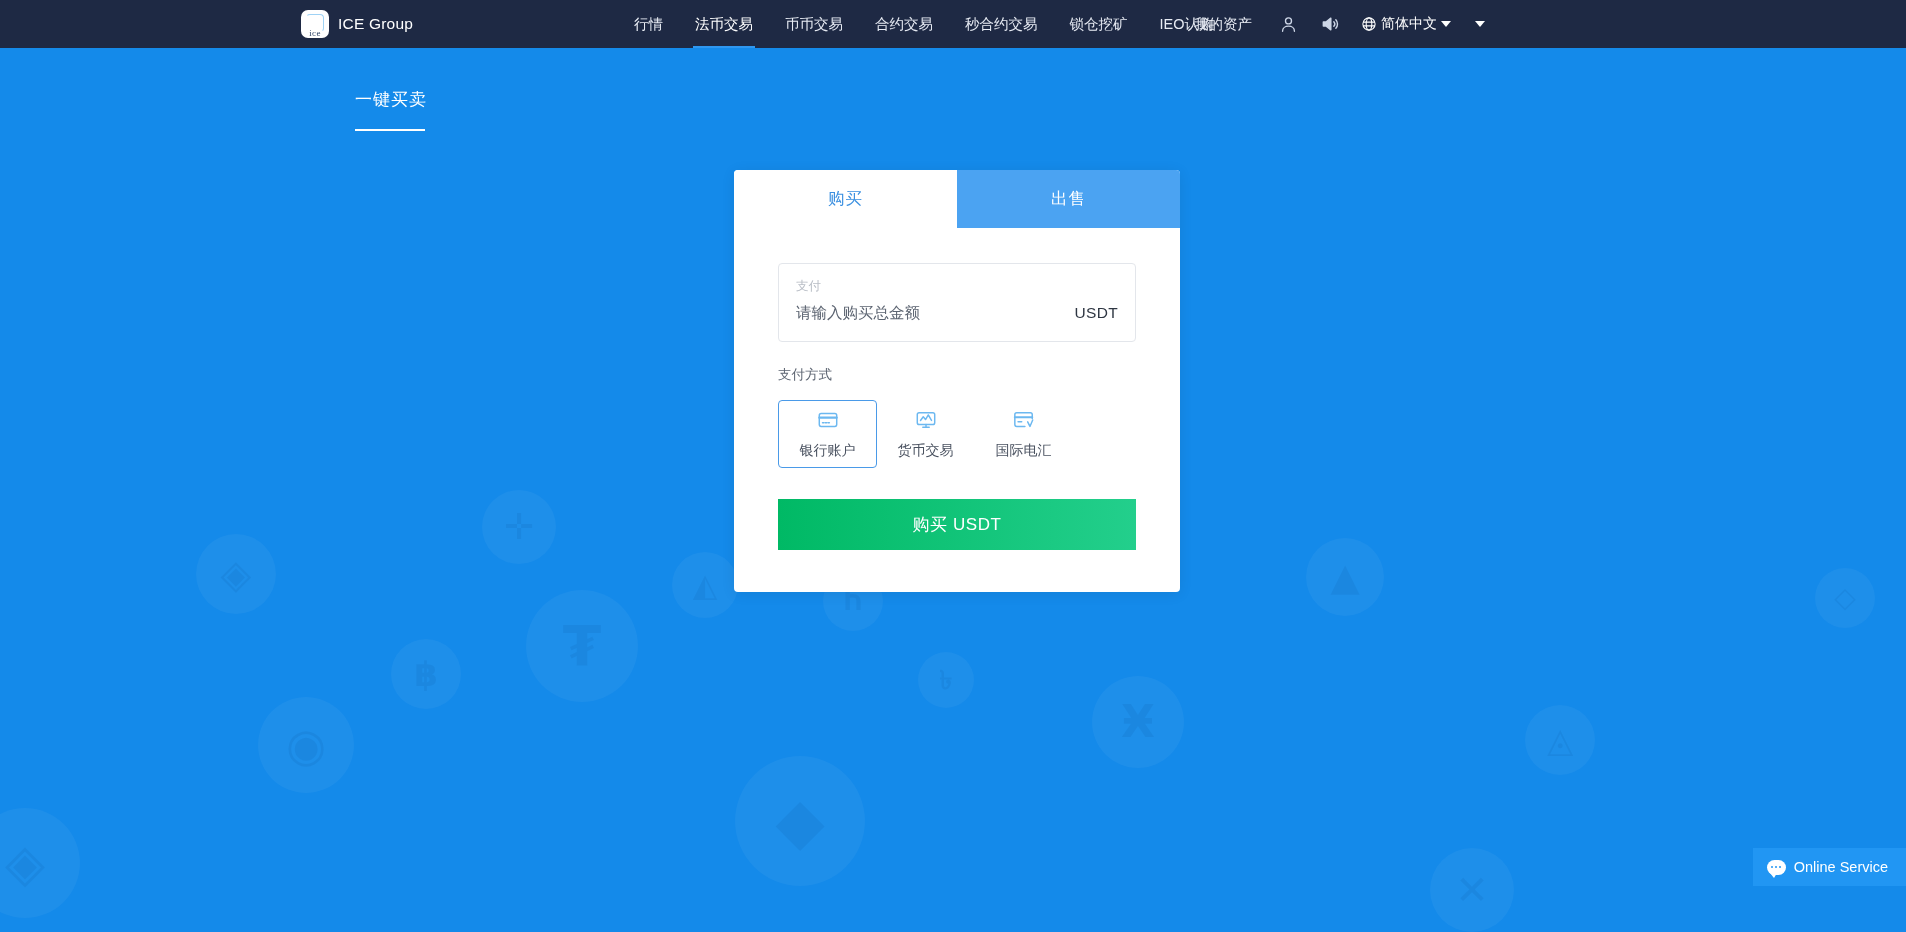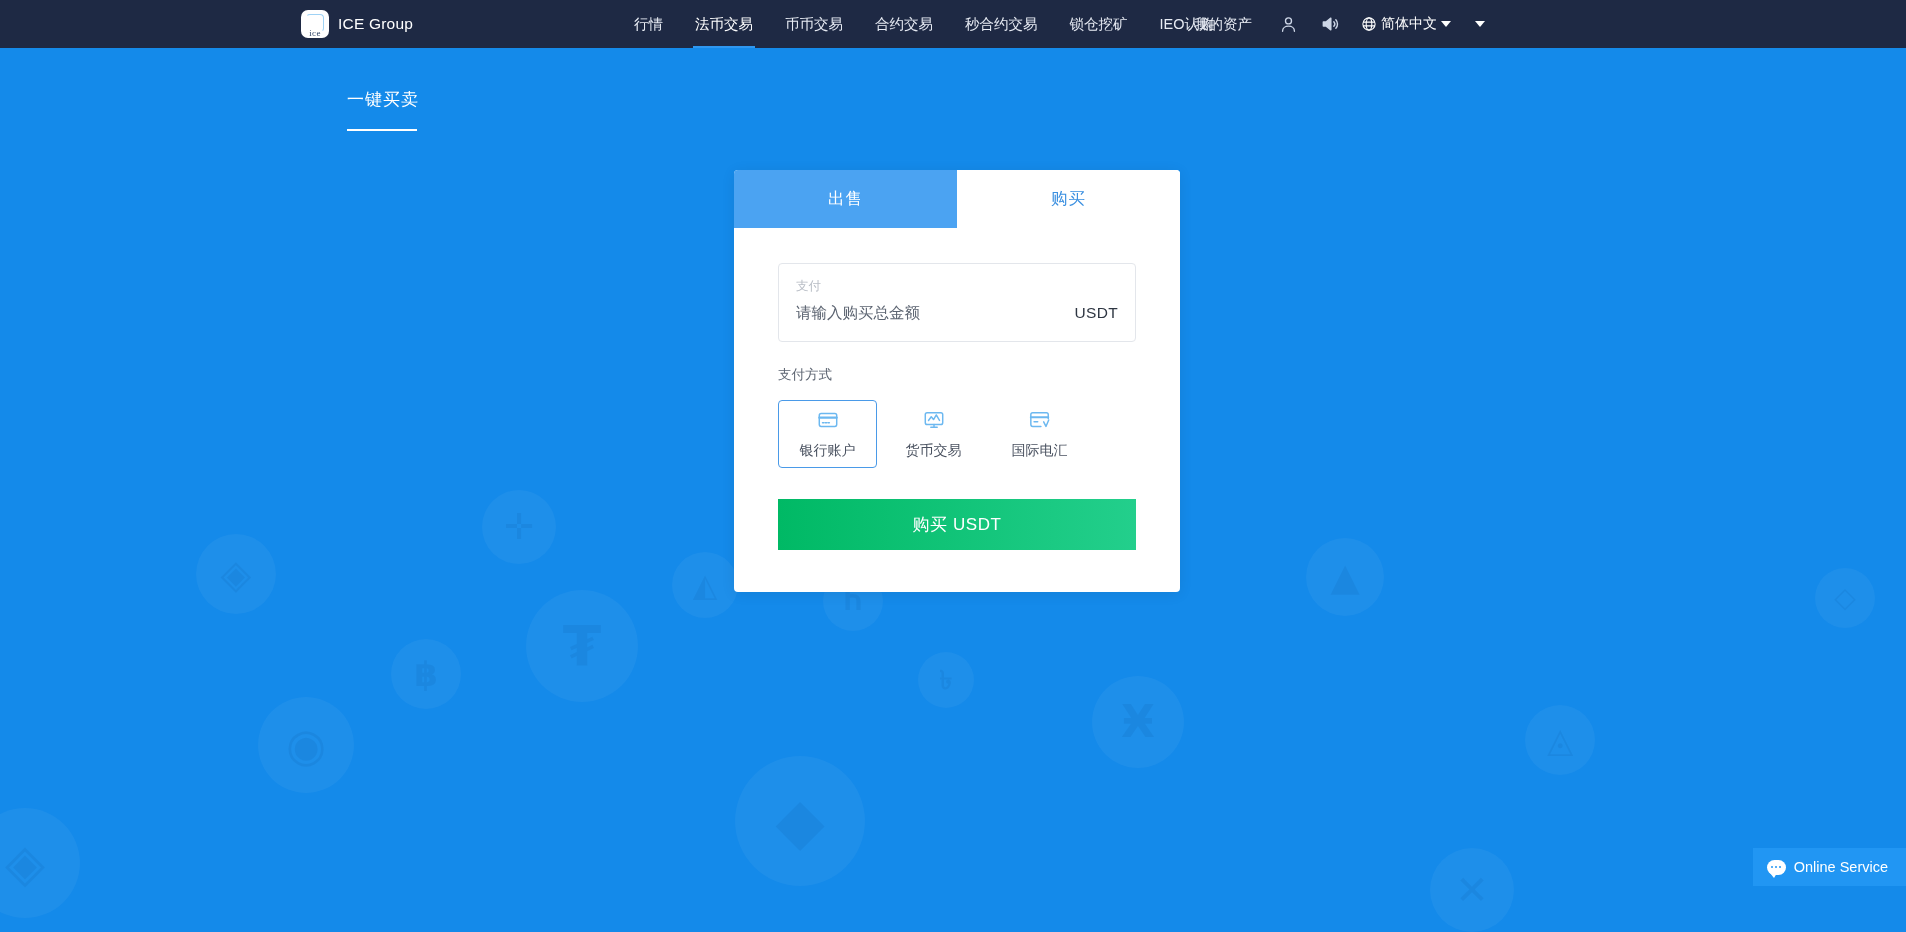--- a/index.html
+++ b/index.html
@@ -173,21 +173,21 @@
     font-family: "DejaVu Sans", sans-serif;
     font-weight: bold;
     color: rgba(0, 60, 130, 0.18);
     line-height: 1;
   }
 
   
   .page-tab {
     position: absolute;
     top: 88px;
-    left: 347px;
+    left: 355px;
     z-index: 10;
     cursor: pointer;
   }
   .page-tab-label {
     color: #ffffff;
     font-size: 17px;
     letter-spacing: 1px;
     display: block;
     white-space: nowrap;
   }
@@ -276,21 +276,21 @@
 
   .pay-method-label {
     margin-top: 24px;
     font-size: 13.5px;
     color: #5c6471;
   }
 
   .methods {
     margin-top: 16px;
     display: flex;
-    gap: 8px;
+    gap: 0;
     align-items: center;
   }
   .method {
     width: 99px;
     height: 68px;
     display: flex;
     flex-direction: column;
     align-items: center;
     justify-content: center;
     gap: 7px;
@@ -486,25 +486,25 @@
 </div>
 
 <div class="page-tab">
   <span class="page-tab-label">一键买卖</span>
   <div class="page-tab-underline"></div>
 </div>
 
 <div class="card">
 
   <div class="tabs">
+    <div class="tab buy-tab">
+      <span>购买</span>
+    </div>
     <div class="tab sell-tab">
       <span>出售</span>
-    </div>
-    <div class="tab buy-tab">
-      <span>购买</span>
     </div>
   </div>
 
   <div class="card-body">
 
     <div class="amount-field">
       <div class="amount-label">支付</div>
       <div class="amount-row">
         <input class="amount-input" type="text" placeholder="请输入购买总金额" style="">
         <span class="amount-unit">USDT</span>

